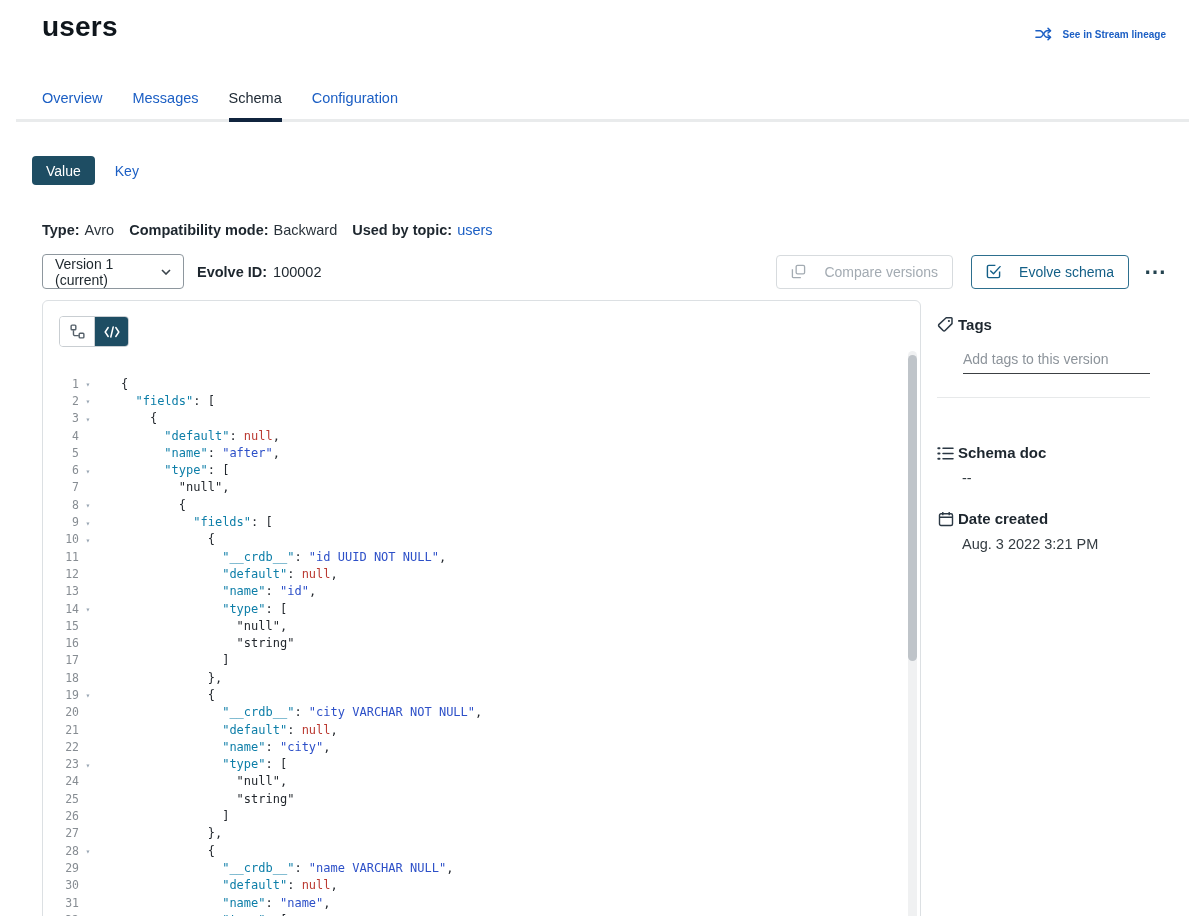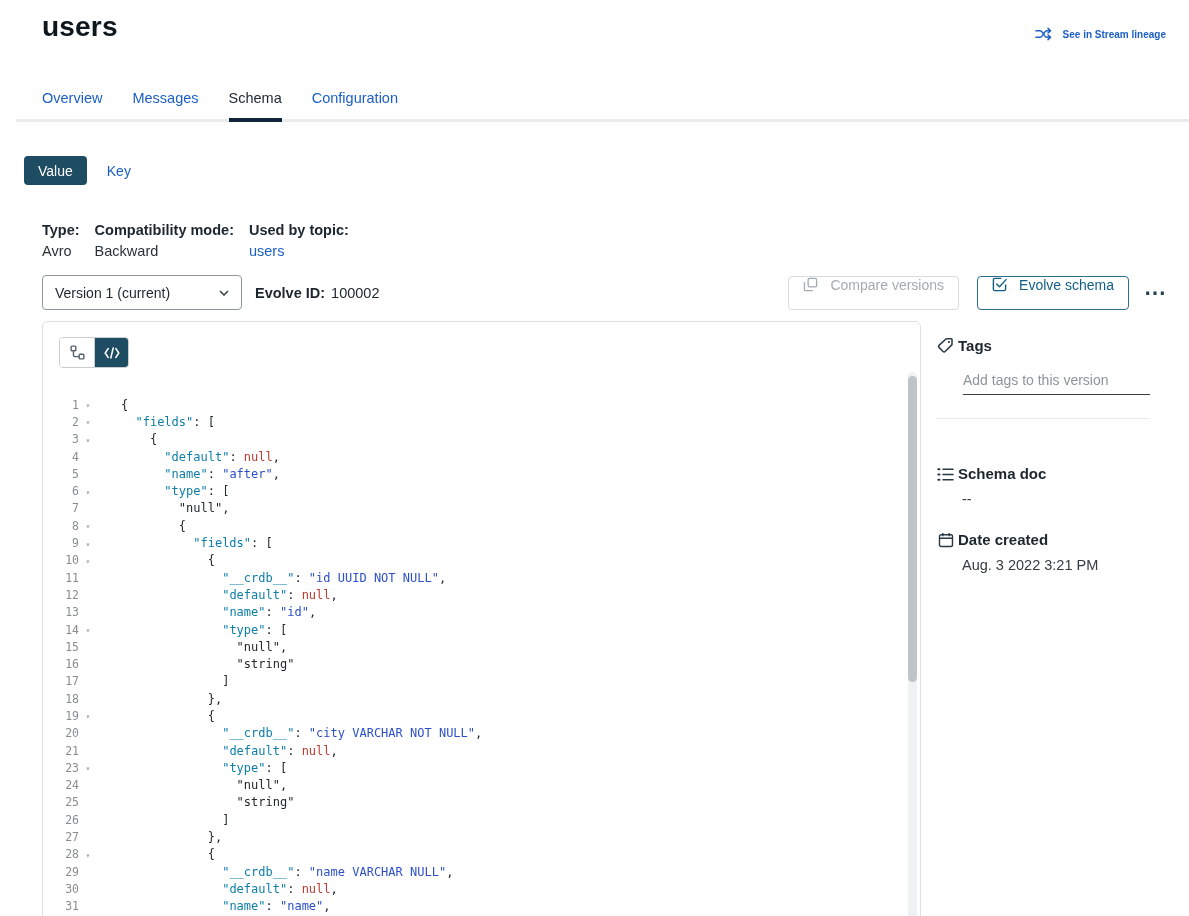--- a/index.html
+++ b/index.html
@@ -15,36 +15,36 @@
   .header { display: flex; justify-content: space-between; align-items: flex-start; padding: 10px 23px 0 26px; }
   .page-title { font-size: 28px; font-weight: 700; color: #0f161c; line-height: 34px; letter-spacing: 0.2px; }
   .lineage-link { display: flex; align-items: center; gap: 11px; margin-top: 17px; font-size: 10px; font-weight: 600; color: var(--link, #1c5fc4); cursor: pointer; }
 
   
   .tabs { display: flex; gap: 30px; padding: 0 26px; margin-top: 46px; border-bottom: 3px solid #e9ebec; }
   .tab { font-size: 14.5px; color: var(--link, #1c5fc4); padding-bottom: 12px; cursor: pointer; margin-bottom: -3px; }
   .tab.active { color: #202b36; border-bottom: 4px solid var(--active-tab-underline, #10243e); font-weight: 500; }
 
   
-  .toggle-row { display: flex; align-items: center; margin: 34px 0 0 8px; gap: 20px; }
+  .toggle-row { display: flex; align-items: center; margin: 34px 0 0 16px; gap: 20px; }
   .btn-value { background: var(--accent-dark, #1e4d63); color: #fff; font-size: 14px; height: 29px; padding: 0 14px; border-radius: 4px; display: flex; align-items: center; cursor: pointer; }
   .btn-key { color: var(--link, #1c5fc4); font-size: 14px; cursor: pointer; }
 
   
   .meta { display: flex; gap: 15px; margin: 37px 0 0 26px; font-size: 14.5px; color: #2a333b; }
-  .meta-group { display: flex; gap: 5px; flex-direction: column; }
+  .meta-group { display: flex; gap: 5px; }
   .meta-label { font-weight: 700; color: #1d262e; }
   .meta-link { color: var(--link, #1c5fc4); cursor: pointer; }
 
   
   .schema-toolbar { display: flex; align-items: center; margin: 16px 23px 0 26px; }
-  .version-select { width: 200px; height: 35px; border: 1px solid #8e979e; border-radius: 4px; background: #fff; display: flex; align-items: center; justify-content: space-between; padding: 0 12px; font-size: 14px; color: #1d262c; cursor: pointer; }
+  .version-select { width: 142px; height: 35px; border: 1px solid #8e979e; border-radius: 4px; background: #fff; display: flex; align-items: center; justify-content: space-between; padding: 0 12px; font-size: 14px; color: #1d262c; cursor: pointer; }
   .schema-id { display: flex; gap: 6px; margin-left: 13px; font-size: 14.5px; }
   .spacer { flex: 1; }
-  .btn-outline { height: 34px; display: flex; gap: 12px; padding: 0 14px; border-radius: 4px; background: #fff; font-size: 14px; cursor: pointer; }
+  .btn-outline { height: 34px; display: flex; align-items: center; gap: 18px; padding: 0 14px; border-radius: 4px; background: #fff; font-size: 14px; cursor: pointer; }
   .btn-compare { border: 1px solid #d7dbde; color: #a3abb2; margin-right: 18px; }
   .btn-evolve { border: 1px solid #2d6f8e; color: var(--evolve, #135f87); font-weight: 500; }
   .btn-more { margin-left: 15px; font-size: 22px; line-height: 10px; color: #23424f; cursor: pointer; font-weight: 700; }
 
   
   .main { display: flex; gap: 16px; margin-top: 11px; padding: 0 23px 0 26px; align-items: flex-start; }
 
   .code-panel { position: relative; width: 893px; height: 820px; border: 1px solid #dce0e3; border-radius: 6px; background: #fff; overflow: hidden; }
   .view-toggle { display: inline-flex; margin: 15px 0 0 16px; border: 1px solid #c9ced2; border-radius: 4px; overflow: hidden; }
   .view-btn { width: 34px; height: 29px; display: flex; align-items: center; justify-content: center; background: #fff; cursor: pointer; }
@@ -281,20 +281,25 @@
             <span class="ln">20</span>
             <span class="fold"></span>
             <span class="code">              <span class="tok-k">"__crdb__"</span><span class="tok-p">: </span><span class="tok-s">"city VARCHAR NOT NULL"</span><span class="tok-p">,</span></span>
           </div>
           <div class="cl">
             <span class="ln">21</span>
             <span class="fold"></span>
             <span class="code">              <span class="tok-k">"default"</span><span class="tok-p">: </span><span class="tok-n">null</span><span class="tok-p">,</span></span>
           </div>
           <div class="cl">
+            <span class="ln">22</span>
+            <span class="fold"></span>
+            <span class="code">              <span class="tok-k">"name"</span><span class="tok-p">: </span><span class="tok-s">"city"</span><span class="tok-p">,</span></span>
+          </div>
+          <div class="cl">
             <span class="ln">23</span>
             <span class="fold">▾</span>
             <span class="code">              <span class="tok-k">"type"</span><span class="tok-p">: [</span></span>
           </div>
           <div class="cl">
             <span class="ln">24</span>
             <span class="fold"></span>
             <span class="code">                <span class="tok-p">"null",</span></span>
           </div>
           <div class="cl">

